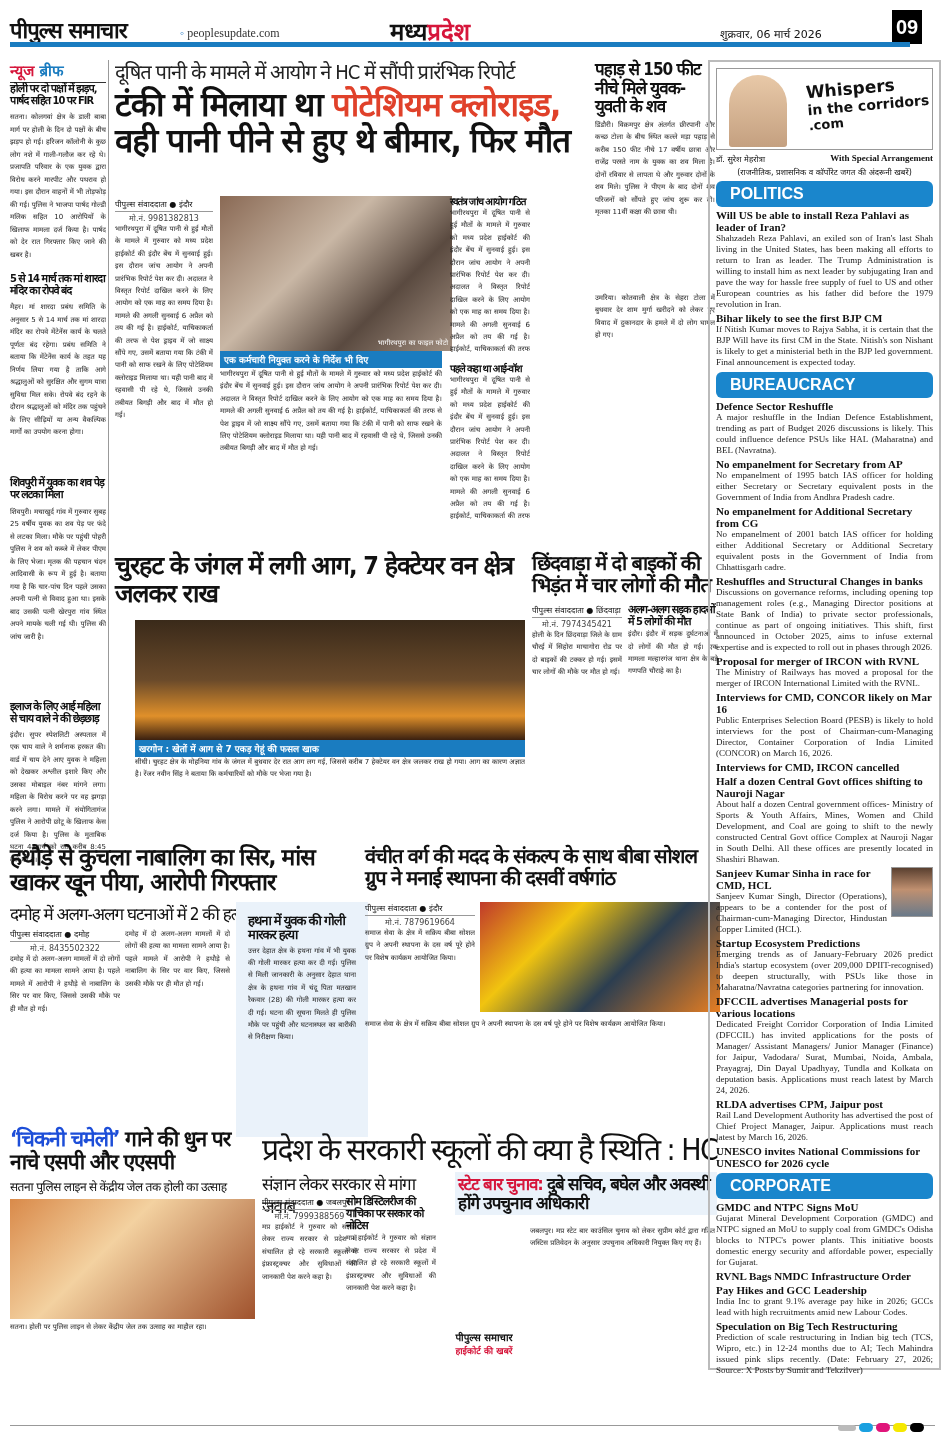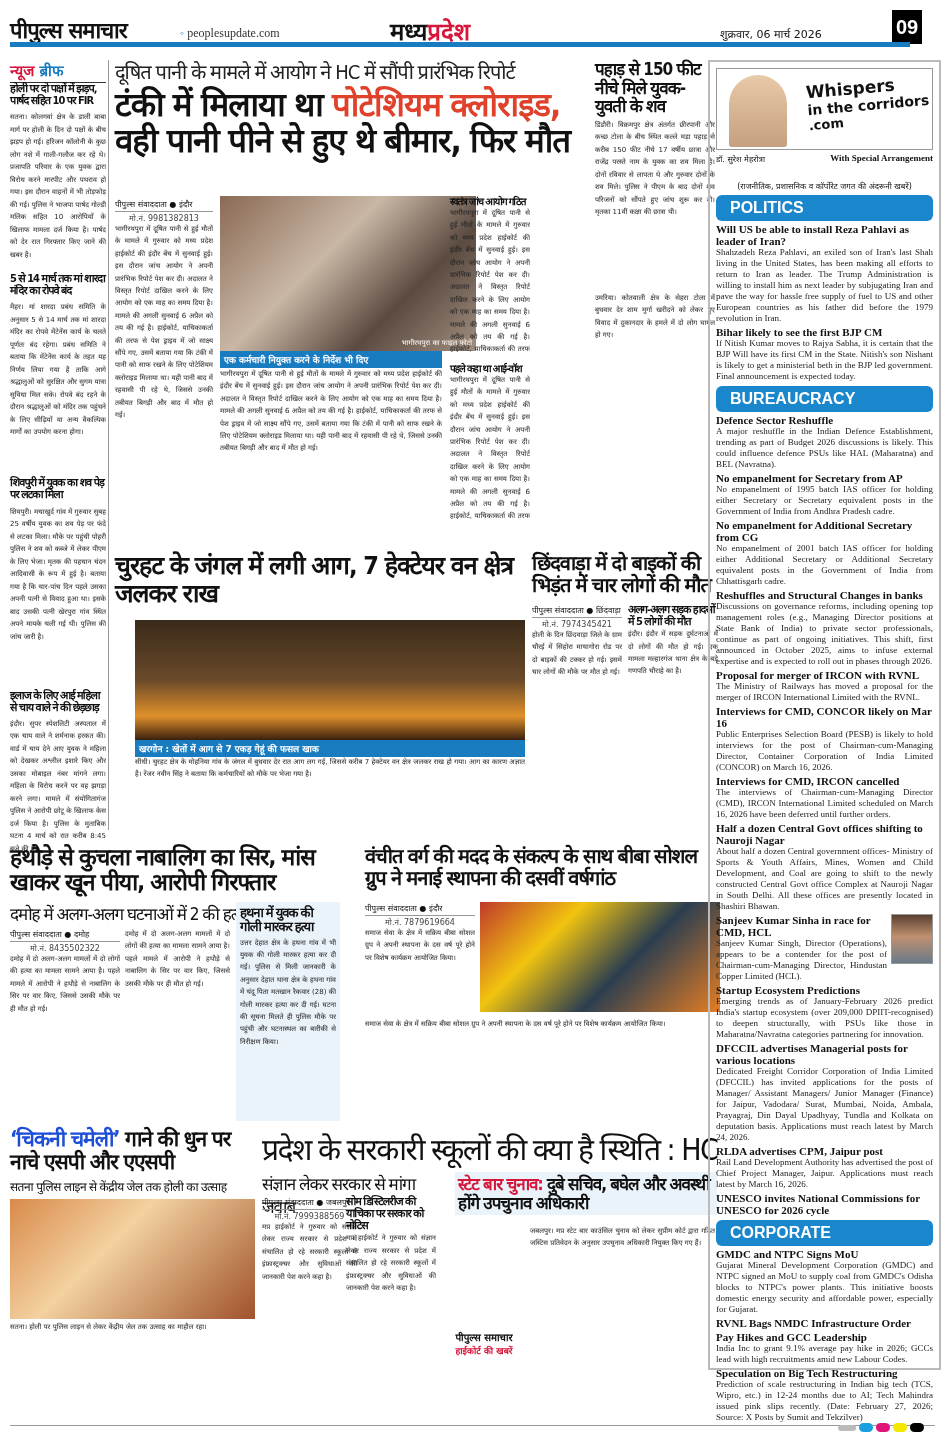--- a/index.html
+++ b/index.html
@@ -39,36 +39,36 @@
 <div class="abs rule"></div>
 
 <div class="abs" style="left:10px;top:60px;width:96px">
   <div style="font:bold 15px 'DejaVu Sans',sans-serif;border-bottom:1px solid #333;padding-bottom:2px"><span style="color:#d6163b">न्यूज</span> <span style="color:#1a7cc0">ब्रीफ</span></div>
   <div class="head" style="font-size:11px;">होली पर दो पक्षों में झड़प, पार्षद सहित 10 पर FIR</div>
   <div class="body" style="font-size:7px;line-height:12.5px;margin-top:4px;height:150px;overflow:hidden">सतना। कोलगवां क्षेत्र के डाली बाबा मार्ग पर होली के दिन दो पक्षों के बीच झड़प हो गई। हरिजन कॉलोनी के कुछ लोग नशे में गाली-गलौज कर रहे थे। प्रजापति परिवार के एक युवक द्वारा विरोध करने मारपीट और पथराव हो गया। इस दौरान वाहनों में भी तोड़फोड़ की गई। पुलिस ने भाजपा पार्षद गोल्डी मलिक सहित 10 आरोपियों के खिलाफ मामला दर्ज किया है। पार्षद को देर रात गिरफ्तार किए जाने की खबर है।</div>
   <div class="head" style="font-size:11px;margin-top:12px">5 से 14 मार्च तक मां शारदा मंदिर का रोपवे बंद</div>
   <div class="body" style="font-size:7px;line-height:12.5px;margin-top:4px;height:164px;overflow:hidden">मैहर। मां शारदा प्रबंध समिति के अनुसार 5 से 14 मार्च तक मां शारदा मंदिर का रोपवे मेंटेनेंस कार्य के चलते पूर्णतः बंद रहेगा। प्रबंध समिति ने बताया कि मेंटेनेंस कार्य के तहत यह निर्णय लिया गया है ताकि आगे श्रद्धालुओं को सुरक्षित और सुगम यात्रा सुविधा मिल सके। रोपवे बंद रहने के दौरान श्रद्धालुओं को मंदिर तक पहुंचने के लिए सीढ़ियों या अन्य वैकल्पिक मार्गों का उपयोग करना होगा।</div>
   <div class="head" style="font-size:11px;margin-top:12px">शिवपुरी में युवक का शव पेड़ पर लटका मिला</div>
   <div class="body" style="font-size:7px;line-height:12.5px;margin-top:4px;height:176px;overflow:hidden">शिवपुरी। मचाखुर्द गांव में गुरुवार सुबह 25 वर्षीय युवक का शव पेड़ पर फंदे से लटका मिला। मौके पर पहुंची पोहरी पुलिस ने शव को कब्जे में लेकर पीएम के लिए भेजा। मृतक की पहचान चंदन आदिवासी के रूप में हुई है। बताया गया है कि चार-पांच दिन पहले उसका अपनी पत्नी से विवाद हुआ था। इसके बाद उसकी पत्नी खेरपुरा गांव स्थित अपने मायके चली गई थी। पुलिस की जांच जारी है।</div>
-  <div class="head" style="font-size:11px;margin-top:8px">इलाज के लिए आई महिला से चाय वाले ने की छेड़छाड़</div>
+  <div class="head" style="font-size:11px;margin-top:19px">इलाज के लिए आई महिला से चाय वाले ने की छेड़छाड़</div>
   <div class="body" style="font-size:7px;line-height:12.5px;margin-top:4px;height:150px;overflow:hidden">इंदौर। सुपर स्पेशलिटी अस्पताल में एक चाय वाले ने शर्मनाक हरकत की। वार्ड में चाय देने आए युवक ने महिला को देखकर अश्लील इशारे किए और उसका मोबाइल नंबर मांगने लगा। महिला के विरोध करने पर वह झगड़ा करने लगा। मामले में संयोगितागंज पुलिस ने आरोपी छोटू के खिलाफ केस दर्ज किया है। पुलिस के मुताबिक घटना 4 मार्च को रात करीब 8:45 बजे की है।</div>
 </div>
 <div class="abs vline" style="left:108px;top:60px;height:770px"></div>
 
 <div class="abs" style="left:115px;top:58px;width:475px">
   <div style="font:20px 'DejaVu Sans Condensed','DejaVu Sans',sans-serif;letter-spacing:-1px;color:#222">दूषित पानी के मामले में आयोग ने HC में सौंपी प्रारंभिक रिपोर्ट</div>
   <div class="head" style="font-size:33px;margin-top:2px;white-space:nowrap"><span>टंकी में मिलाया था </span><span style="color:#e0412a">पोटेशियम क्लोराइड,</span></div>
   <div class="head" style="font-size:33px;white-space:nowrap">वही पानी पीने से हुए थे बीमार, फिर मौत</div>
 </div>
 <div class="abs" style="left:115px;top:198px;width:98px">
   <div class="byline">पीपुल्स संवाददाता ● इंदौर</div>
   <div class="mob">मो.नं. 9981382813</div>
   <div class="body" style="font-size:7px;height:320px;overflow:hidden">भागीरथपुरा में दूषित पानी से हुई मौतों के मामले में गुरुवार को मध्य प्रदेश हाईकोर्ट की इंदौर बेंच में सुनवाई हुई। इस दौरान जांच आयोग ने अपनी प्रारंभिक रिपोर्ट पेश कर दी। अदालत ने विस्तृत रिपोर्ट दाखिल करने के लिए आयोग को एक माह का समय दिया है। मामले की अगली सुनवाई 6 अप्रैल को तय की गई है। हाईकोर्ट, याचिकाकर्ता की तरफ से पेश ड्राइव में जो साक्ष्य सौंपे गए, उसमें बताया गया कि टंकी में पानी को साफ रखने के लिए पोटेशियम क्लोराइड मिलाया था। यही पानी बाद में रहवासी पी रहे थे, जिससे उनकी तबीयत बिगड़ी और बाद में मौत हो गई।</div>
 </div>
-<div class="abs photo" style="left:220px;top:196px;width:256px;height:155px">
+<div class="abs photo" style="left:220px;top:196px;width:232px;height:155px">
   <div style="position:absolute;right:4px;bottom:4px;font-size:7px;color:#fff">भागीरथपुरा का फाइल फोटो</div>
 </div>
 <div class="abs cap" style="left:220px;top:351px;width:222px">एक कर्मचारी नियुक्त करने के निर्देश भी दिए</div>
 <div class="abs body" style="left:220px;top:368px;width:222px;font-size:7px;height:170px;overflow:hidden">भागीरथपुरा में दूषित पानी से हुई मौतों के मामले में गुरुवार को मध्य प्रदेश हाईकोर्ट की इंदौर बेंच में सुनवाई हुई। इस दौरान जांच आयोग ने अपनी प्रारंभिक रिपोर्ट पेश कर दी। अदालत ने विस्तृत रिपोर्ट दाखिल करने के लिए आयोग को एक माह का समय दिया है। मामले की अगली सुनवाई 6 अप्रैल को तय की गई है। हाईकोर्ट, याचिकाकर्ता की तरफ से पेश ड्राइव में जो साक्ष्य सौंपे गए, उसमें बताया गया कि टंकी में पानी को साफ रखने के लिए पोटेशियम क्लोराइड मिलाया था। यही पानी बाद में रहवासी पी रहे थे, जिससे उनकी तबीयत बिगड़ी और बाद में मौत हो गई।</div>
 <div class="abs" style="left:450px;top:196px;width:80px">
   <div class="head" style="font-size:10px">स्वतंत्र जांच आयोग गठित</div>
   <div class="body" style="font-size:7px;height:150px;overflow:hidden">भागीरथपुरा में दूषित पानी से हुई मौतों के मामले में गुरुवार को मध्य प्रदेश हाईकोर्ट की इंदौर बेंच में सुनवाई हुई। इस दौरान जांच आयोग ने अपनी प्रारंभिक रिपोर्ट पेश कर दी। अदालत ने विस्तृत रिपोर्ट दाखिल करने के लिए आयोग को एक माह का समय दिया है। मामले की अगली सुनवाई 6 अप्रैल को तय की गई है। हाईकोर्ट, याचिकाकर्ता की तरफ से पेश ड्राइव में जो साक्ष्य सौंपे गए, उसमें बताया गया कि टंकी में पानी को साफ रखने के लिए पोटेशियम क्लोराइड मिलाया था। यही पानी बाद में रहवासी पी रहे थे, जिससे उनकी तबीयत बिगड़ी और बाद में मौत हो गई।</div>
   <div class="head" style="font-size:10px;margin-top:6px">पहले कहा था आई-वॉश</div>
   <div class="body" style="font-size:7px;height:150px;overflow:hidden">भागीरथपुरा में दूषित पानी से हुई मौतों के मामले में गुरुवार को मध्य प्रदेश हाईकोर्ट की इंदौर बेंच में सुनवाई हुई। इस दौरान जांच आयोग ने अपनी प्रारंभिक रिपोर्ट पेश कर दी। अदालत ने विस्तृत रिपोर्ट दाखिल करने के लिए आयोग को एक माह का समय दिया है। मामले की अगली सुनवाई 6 अप्रैल को तय की गई है। हाईकोर्ट, याचिकाकर्ता की तरफ से पेश ड्राइव में जो साक्ष्य सौंपे गए, उसमें बताया गया कि टंकी में पानी को साफ रखने के लिए पोटेशियम क्लोराइड मिलाया था। यही पानी बाद में रहवासी पी रहे थे, जिससे उनकी तबीयत बिगड़ी और बाद में मौत हो गई।</div>
 </div>
@@ -96,21 +96,21 @@
 </div>
 
 <div class="abs head" style="left:10px;top:845px;width:345px;font-size:23px">हथौड़े से कुचला नाबालिग का सिर, मांस खाकर खून पीया, आरोपी गिरफ्तार</div>
 <div class="abs" style="left:10px;top:902px;width:245px;font:17px 'DejaVu Sans Condensed','DejaVu Sans',sans-serif;letter-spacing:-1px">दमोह में अलग-अलग घटनाओं में 2 की हत्या</div>
 <div class="abs" style="left:10px;top:928px;width:110px">
   <div class="byline">पीपुल्स संवाददाता ● दमोह</div>
   <div class="mob">मो.नं. 8435502322</div>
   <div class="body" style="font-size:7px;height:180px;overflow:hidden">दमोह में दो अलग-अलग मामलों में दो लोगों की हत्या का मामला सामने आया है। पहले मामले में आरोपी ने हथौड़े से नाबालिग के सिर पर वार किए, जिससे उसकी मौके पर ही मौत हो गई।</div>
 </div>
 <div class="abs body" style="left:125px;top:928px;width:105px;font-size:7px;height:190px;overflow:hidden">दमोह में दो अलग-अलग मामलों में दो लोगों की हत्या का मामला सामने आया है। पहले मामले में आरोपी ने हथौड़े से नाबालिग के सिर पर वार किए, जिससे उसकी मौके पर ही मौत हो गई।</div>
-<div class="abs" style="left:236px;top:902px;width:104px;background:#eaf2fa;padding:4px">
+<div class="abs" style="left:236px;top:902px;width:132px;background:#eaf2fa;padding:12px">
   <div class="head" style="font-size:13px">हथना में युवक की गोली मारकर हत्या</div>
   <div class="body" style="font-size:7px;height:180px;overflow:hidden;margin-top:2px">उत्तर देहात क्षेत्र के हथना गांव में भी युवक की गोली मारकर हत्या कर दी गई। पुलिस से मिली जानकारी के अनुसार देहात थाना क्षेत्र के हथना गांव में चंदू पिता मतखान रैकवार (28) की गोली मारकर हत्या कर दी गई। घटना की सूचना मिलते ही पुलिस मौके पर पहुंची और घटनास्थल का बारीकी से निरीक्षण किया।</div>
 </div>
 
 <div class="abs head" style="left:365px;top:845px;width:355px;font-size:20px">वंचीत वर्ग की मदद के संकल्प के साथ बीबा सोशल ग्रुप ने मनाई स्थापना की दसवीं वर्षगांठ</div>
 <div class="abs" style="left:365px;top:902px;width:110px">
   <div class="byline">पीपुल्स संवाददाता ● इंदौर</div>
   <div class="mob">मो.नं. 7879619664</div>
   <div class="body" style="font-size:7px;height:110px;overflow:hidden">समाज सेवा के क्षेत्र में सक्रिय बीबा सोशल ग्रुप ने अपनी स्थापना के दस वर्ष पूरे होने पर विशेष कार्यक्रम आयोजित किया।</div>
 </div>
@@ -151,21 +151,21 @@
     <div style="position:absolute;left:90px;top:8px;font:bold 17px 'DejaVu Sans',sans-serif;transform:rotate(-5deg)">
       <div>Whispers</div>
       <div style="font-size:14px">in the corridors</div>
       <div style="font-size:13px">.com</div>
     </div>
   </div>
   <div style="display:flex;justify-content:space-between;font-size:8px;margin-top:3px">
     <span>डॉ. सुरेश मेहरोत्रा</span>
     <span style="font:bold 9px 'Liberation Serif',serif">With Special Arrangement</span>
   </div>
-  <div style="font-size:8px;text-align:center;margin-top:16px">(राजनीतिक, प्रशासनिक व कॉर्पोरेट जगत की अंदरूनी खबरें)</div>
+  <div style="font-size:8px;text-align:center;margin-top:2px">(राजनीतिक, प्रशासनिक व कॉर्पोरेट जगत की अंदरूनी खबरें)</div>
 
   <div class="bar" style="margin-top:4px">POLITICS</div>
   <div class="ehead">Will US be able to install Reza Pahlavi as leader of Iran?</div>
   <div class="ebody">Shahzadeh Reza Pahlavi, an exiled son of Iran's last Shah living in the United States, has been making all efforts to return to Iran as leader. The Trump Administration is willing to install him as next leader by subjugating Iran and pave the way for hassle free supply of fuel to US and other European countries as his father did before the 1979 revolution in Iran.</div>
   <div class="ehead">Bihar likely to see the first BJP CM</div>
   <div class="ebody">If Nitish Kumar moves to Rajya Sabha, it is certain that the BJP Will have its first CM in the State. Nitish's son Nishant is likely to get a ministerial beth in the BJP led government. Final announcement is expected today.</div>
 
   <div class="bar" style="margin-top:4px">BUREAUCRACY</div>
   <div class="ehead">Defence Sector Reshuffle</div>
   <div class="ebody">A major reshuffle in the Indian Defence Establishment, trending as part of Budget 2026 discussions is likely. This could influence defence PSUs like HAL (Maharatna) and BEL (Navratna).</div>
@@ -173,21 +173,20 @@
   <div class="ebody">No empanelment of 1995 batch IAS officer for holding either Secretary or Secretary equivalent posts in the Government of India from Andhra Pradesh cadre.</div>
   <div class="ehead">No empanelment for Additional Secretary from CG</div>
   <div class="ebody">No empanelment of 2001 batch IAS officer for holding either Additional Secretary or Additional Secretary equivalent posts in the Government of India from Chhattisgarh cadre.</div>
   <div class="ehead">Reshuffles and Structural Changes in banks</div>
   <div class="ebody">Discussions on governance reforms, including opening top management roles (e.g., Managing Director positions at State Bank of India) to private sector professionals, continue as part of ongoing initiatives. This shift, first announced in October 2025, aims to infuse external expertise and is expected to roll out in phases through 2026.</div>
   <div class="ehead">Proposal for merger of IRCON with RVNL</div>
   <div class="ebody">The Ministry of Railways has moved a proposal for the merger of IRCON International Limited with the RVNL.</div>
   <div class="ehead">Interviews for CMD, CONCOR likely on Mar 16</div>
   <div class="ebody">Public Enterprises Selection Board (PESB) is likely to hold interviews for the post of Chairman-cum-Managing Director, Container Corporation of India Limited (CONCOR) on March 16, 2026.</div>
   <div class="ehead">Interviews for CMD, IRCON cancelled</div>
-  <div class="ebody">The interviews of Chairman-cum-Managing Director (CMD), IRCON International Limited scheduled on March 16, 2026 have been deferred until further orders.</div>
   <div class="ehead">Half a dozen Central Govt offices shifting to Nauroji Nagar</div>
   <div class="ebody">About half a dozen Central government offices- Ministry of Sports &amp; Youth Affairs, Mines, Women and Child Development, and Coal are going to shift to the newly constructed Central Govt office Complex at Nauroji Nagar in South Delhi. All these offices are presently located in Shashiri Bhawan.</div>
   <div style="display:flex;gap:4px">
     <div style="flex:1">
       <div class="ehead">Sanjeev Kumar Sinha in race for CMD, HCL</div>
       <div class="ebody">Sanjeev Kumar Singh, Director (Operations), appears to be a contender for the post of Chairman-cum-Managing Director, Hindustan Copper Limited (HCL).</div>
     </div>
     <div style="width:42px;height:50px;margin-top:2px;border:1px solid #999;background:linear-gradient(#5a4030,#c09070 45%,#6a7a8a)"></div>
   </div>
   <div class="ehead">Startup Ecosystem Predictions</div>

